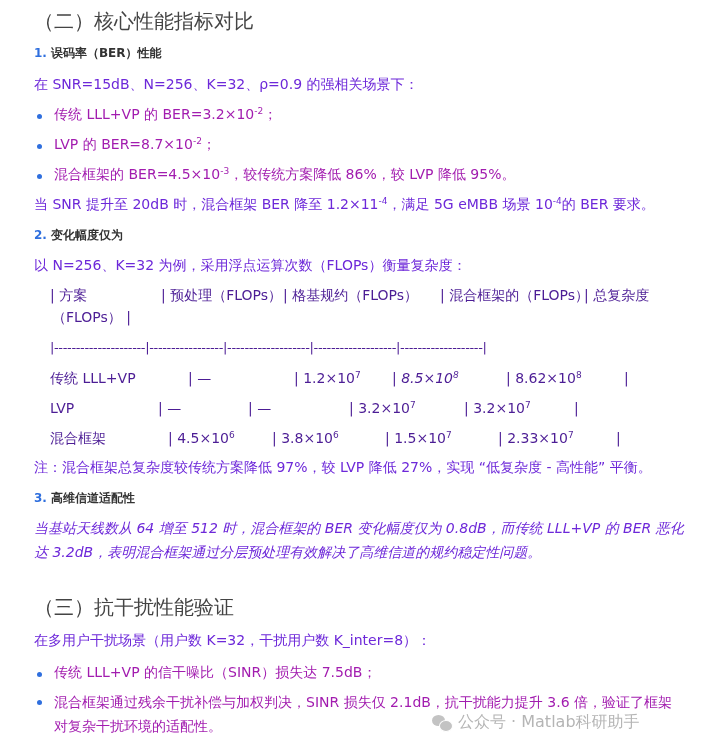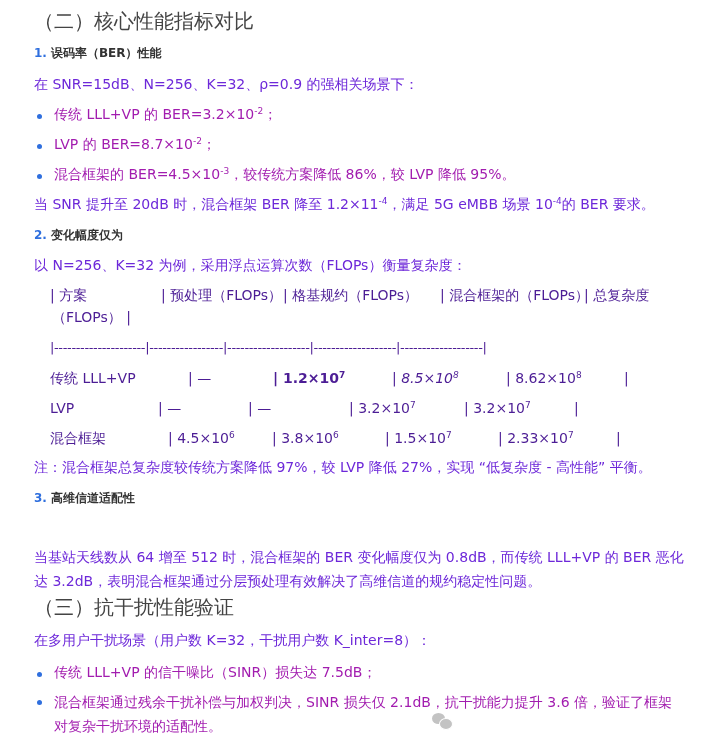--- a/index.html
+++ b/index.html
@@ -102,21 +102,21 @@
     <span style="left:390px;">| 混合框架的（FLOPs）</span>
     <span style="left:534px;">| 总复杂度</span>
   </div>
   <div class="trow" style="top:309px; left:36px;">（FLOPs） |</div>
 
   <div class="trow" style="top:340px; font-size:13px; letter-spacing:-0.35px;">|---------------------|-----------------|-------------------|-------------------|-------------------|</div>
 
   <div class="trow" style="top:370px;">
     <span style="left:0;">传统 LLL+VP</span>
     <span style="left:138px;">| <span style="position:static">—</span></span>
-    <span style="left:223px;font-weight:bold;">| <span style="position:static">1.2×10</span><sup>7</sup></span>
+    <span style="left:244px;">| <span style="position:static">1.2×10</span><sup>7</sup></span>
     <span style="left:342px;font-style:italic;">| <span style="position:static">8.5×10</span><sup>8</sup></span>
     <span style="left:456px;">| <span style="position:static">8.62×10</span><sup>8</sup></span>
     <span style="left:574px;">|</span>
   </div>
 
   <div class="trow" style="top:400px;">
     <span style="left:0;">LVP</span>
     <span style="left:108px;">| <span style="position:static">—</span></span>
     <span style="left:198px;">| <span style="position:static">—</span></span>
     <span style="left:299px;">| <span style="position:static">3.2×10</span><sup>7</sup></span>
@@ -132,29 +132,30 @@
     <span style="left:448px;">| <span style="position:static">2.33×10</span><sup>7</sup></span>
     <span style="left:566px;">|</span>
   </div>
 
   <div class="para" style="top:459px;">注：混合框架总复杂度较传统方案降低 97%，较 LVP 降低 27%，实现 “低复杂度 - 高性能” 平衡。</div>
 
   <div class="sub-heading" style="top:490px;">
     <span class="num">3.</span><span>高维信道适配性</span>
   </div>
 
-  <div class="para wrap" style="top:545px;">当基站天线数从 64 增至 512 时，混合框架的 BER 变化幅度仅为 0.8dB，而传统 LLL+VP 的 BER 恶化达 3.2dB，表明混合框架通过分层预处理有效解决了高维信道的规约稳定性问题。</div>
+  <div class="para wrap" style="top:516px;font-style:italic;">当基站天线数从 64 增至 512 时，混合框架的 BER 变化幅度仅为 0.8dB，而传统 LLL+VP 的 BER 恶化达 3.2dB，表明混合框架通过分层预处理有效解决了高维信道的规约稳定性问题。</div>
 
   <div class="section-title" style="top:594px;">（三）抗干扰性能验证</div>
 
   <div class="para" style="top:632px;">在多用户干扰场景（用户数 K=32，干扰用户数 K_inter=8）：</div>
 
   <div class="bullet" style="top:664px;">传统 LLL+VP 的信干噪比（SINR）损失达 7.5dB；</div>
   <div class="bullet wrap" style="top:690px;">混合框架通过残余干扰补偿与加权判决，SINR 损失仅 2.1dB，抗干扰能力提升 3.6 倍，验证了框架对复杂干扰环境的适配性。</div>
 
   <div class="watermark">
     <span class="wechat-icon">
         <span class="b1"></span>
         <span class="b2"></span>
       </span>
+    <span>公众号 · Matlab科研助手</span>
   </div>
 
 </div>
 
 </body></html>

